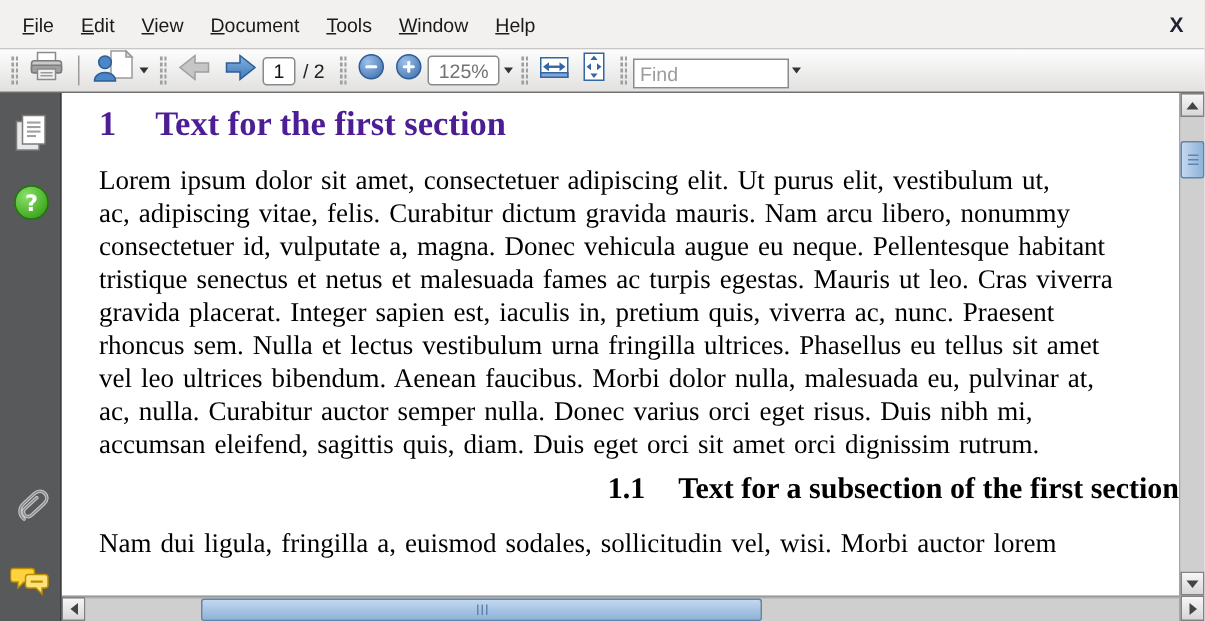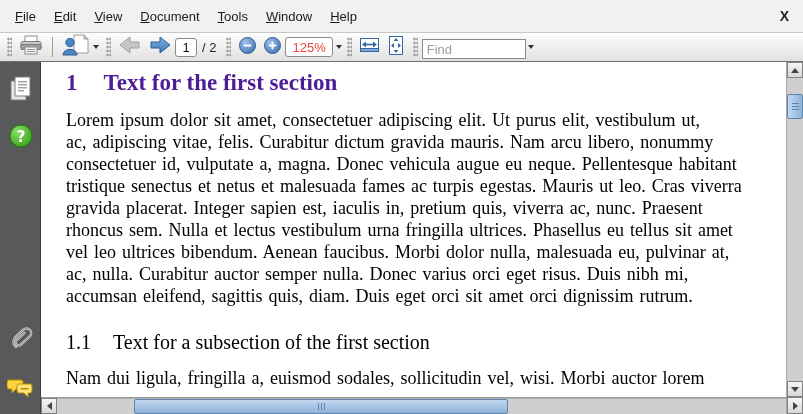--- a/index.html
+++ b/index.html
@@ -22,42 +22,42 @@
           background-size:3px 4px; }
   .tsep { width:1px; height:20px; background:#9b9b9b; margin:0 6px; }
   .tbtn { display:flex; align-items:center; justify-content:center;
           height:24px; padding:0 3px; border-radius:3px; }
   .dd-arrow { width:0; height:0; border-left:3px solid transparent; border-right:3px solid transparent;
               border-top:4px solid #333; margin-left:3px; }
   .pagebox { width:22px; height:19px; background:#fff; border:1px solid #8a8a8a; border-radius:3px;
              font-size:13px; display:flex; align-items:center; justify-content:center; color:#111; }
   .pagetotal { font-size:13px; color:#222; margin:0 6px 0 5px; }
   .zoombox { height:20px; background:#fff; border:1px solid #8a8a8a; border-radius:3px;
-             font-size:13px; color:#ef4444; display:flex; align-items:center; padding:0 6px; margin-right:2px; }
+             font-size:13px; color:#737373; display:flex; align-items:center; padding:0 6px; margin-right:2px; }
   .findwrap { display:flex; align-items:flex-end; }
   .find-input { width:104px; height:20px; border:1px solid #8a8a8a; background:#fff;
                 font-size:13px; padding:0 4px; color:#333; font-family:"Liberation Sans",sans-serif; }
   .find-input::placeholder { color:#9c9c9c; }
 
   
   .main { flex:1; display:flex; min-height:0; }
   .sidebar { width:41px; background:#58595b; border-right:1px solid #3e3e3e; position:relative; }
   .side-icon { position:absolute; left:7px; width:27px; height:27px; display:flex;
                align-items:center; justify-content:center; }
   .center { flex:1; display:flex; flex-direction:column; min-width:0; background:#fff; }
   .docview { flex:1; overflow:hidden; background:#fff; padding:8px 0 0 25px; }
 
   .h1 { font-family:"Liberation Serif", serif; font-weight:bold; font-size:23px; color:#4c1d95;
         white-space:nowrap; }
   .h1 .num { display:inline-block; margin-right:26px; }
   .para { margin-top:13px; }
   .line { font-family:"Liberation Serif", serif; font-size:18px; line-height:22px; color:#000;
           white-space:nowrap; word-spacing:1.5px; }
-  .h2 { font-family:"Liberation Serif", serif; font-weight:normal; font-size:20px; color:#000;
-        margin-top:24px; white-space:nowrap; }
+  .h2 { font-family:"Liberation Serif", serif; font-weight:bold; font-size:20px; color:#000;
+        margin-top:8px; white-space:nowrap;text-align:right; }
   .h2 .num { display:inline-block; margin-right:22px; }
   .para2 { margin-top:13px; }
 
   
   .bottombar { height:17px; background:#dcdcdc; border-top:1px solid #9a9a9a;
                display:flex; align-items:stretch; }
   .pagesize { width:124px; font-size:11px; color:#111; display:flex; align-items:center;
               padding-left:21px; white-space:nowrap; }
   .hscroll { flex:1; display:flex; }
   .sbtn { width:16px; background:linear-gradient(#f6f6f6,#d7d7d7); border:1px solid #828282;

